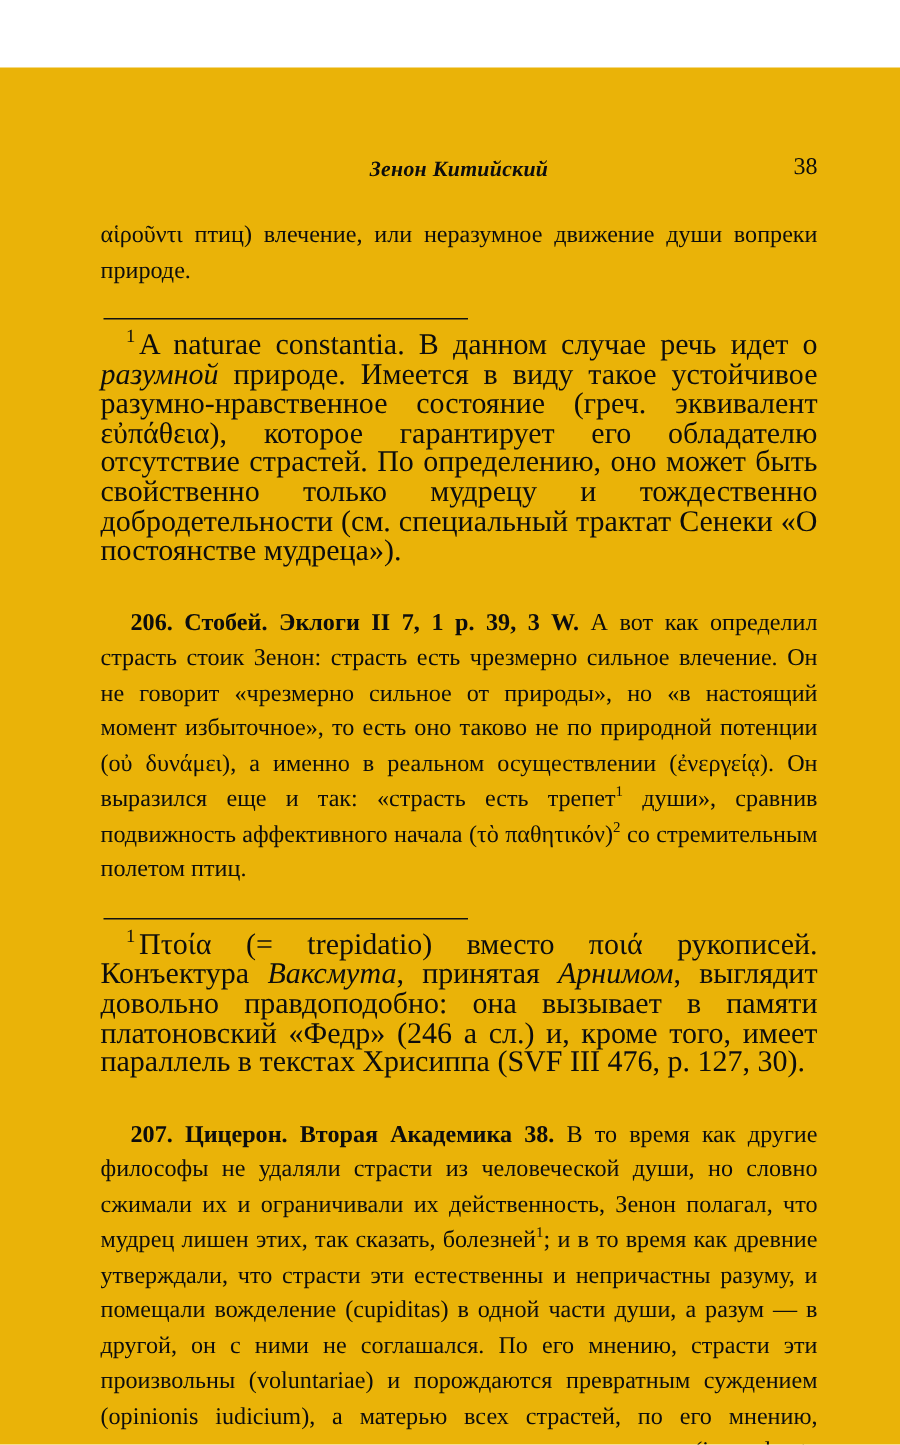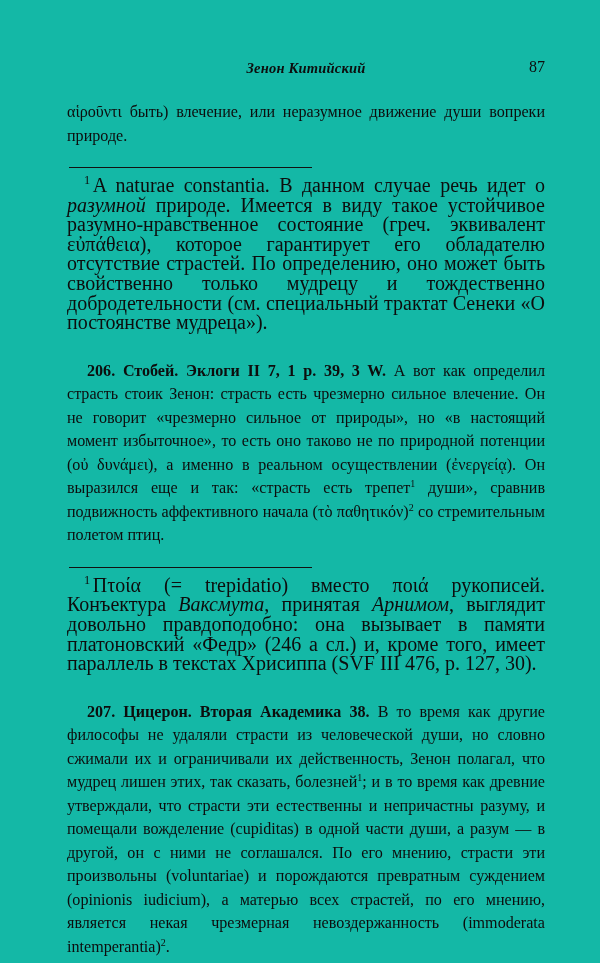--- a/index.html
+++ b/index.html
@@ -14,21 +14,22 @@
     position: relative;
     overflow: hidden;
     font-family: "Liberation Serif", "DejaVu Serif", serif;
     color: #0d0d0d;
     -webkit-font-smoothing: antialiased;
   }
 
   .page {
     position: absolute;
     inset: 0;
-    background: #14b8a6;
+    background: #eab308;
+    margin-top: 45px;
   }
 
   
   .runhead {
     position: absolute;
     left: 67px;
     right: 55px;
     top: 60px;
     height: 22px;
     display: flex;
@@ -110,26 +111,26 @@
   .fn + .fn { margin-top: 1px; }
   .fn sup { margin-right: 2.5px; }
 </style>
 </head>
 <body>
 
 <div class="page">
 
   <div class="runhead">
     <span class="runhead-title">Зенон Китийский</span>
-    <span class="folio">87</span>
+    <span class="folio">38</span>
   </div>
 
   <div class="column">
 
-    <p class="body-par"><span class="grk">αἱροῦντι быть</span>) влечение, или неразумное движение души вопреки природе.</p>
+    <p class="body-par"><span class="grk">αἱροῦντι птиц</span>) влечение, или неразумное движение души вопреки природе.</p>
 
     <div class="fn-block">
       <div class="fn-rule"></div>
       <p class="fn"><sup>1</sup><span class="lat">A naturae constantia</span>. В данном случае речь идет о <span class="ital">разумной</span> природе. Имеется в виду такое устойчивое разумно-нравственное состояние (греч. эквивалент <span class="grk">εὐπάθεια</span>), которое гарантирует его обладателю отсутствие страстей. По определению, оно может быть свойственно только мудрецу и тождественно добродетельности (см. специальный трактат Сенеки «О постоянстве мудреца»).</p>
     </div>
 
     <div style="height:26px"></div>
     <p class="body-par indent"><span class="sec-label">206. Стобей. Эклоги II 7, 1 p. 39, 3 W.</span> А вот как определил страсть стоик Зенон: страсть есть чрезмерно сильное влечение. Он не говорит «чрезмерно сильное от природы», но «в настоящий момент избыточное», то есть оно таково не по природной потенции (<span class="grk">οὐ δυνάμει</span>), а именно в реальном осуществлении (<span class="grk">ἐνεργείᾳ</span>). Он выразился еще и так: «страсть есть трепет<sup>1</sup> души», сравнив подвижность аффективного начала (<span class="grk">τὸ παθητικόν</span>)<sup>2</sup> со стремительным полетом птиц.</p>
 
     <div class="fn-block">

